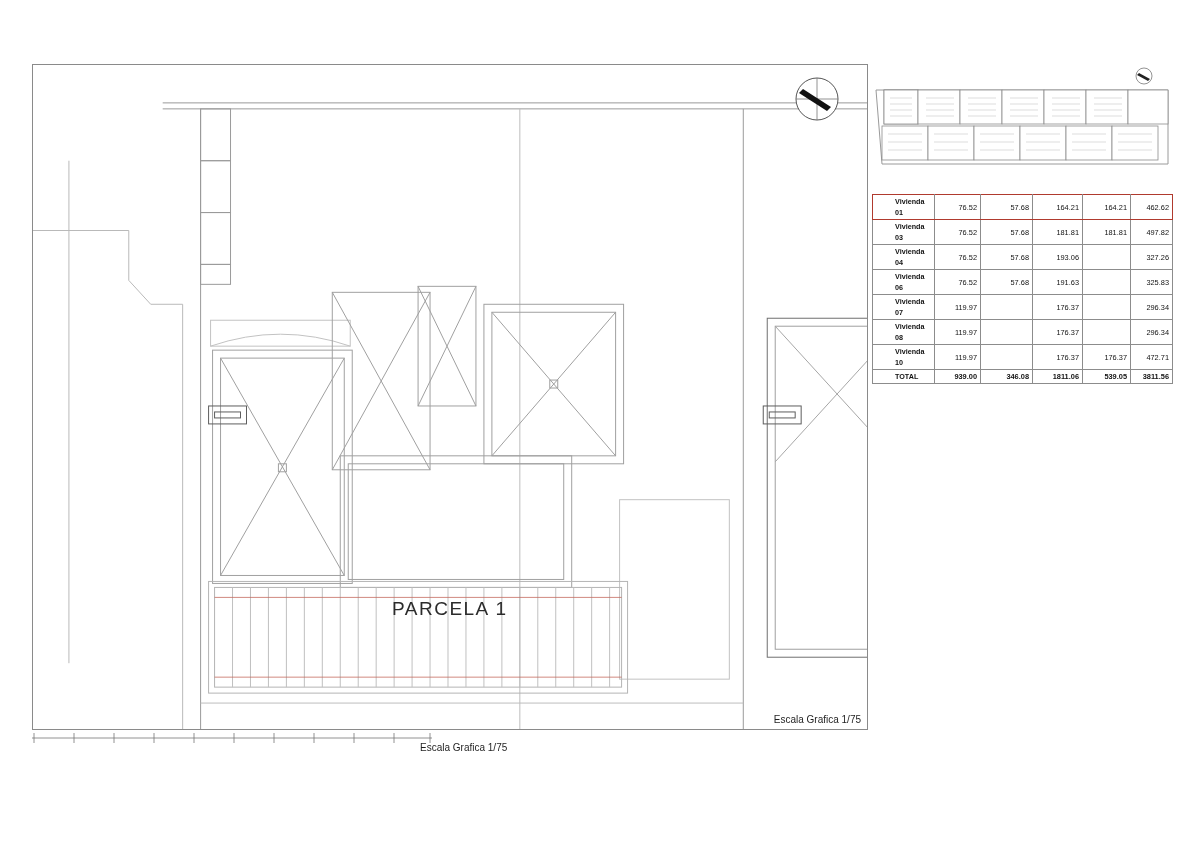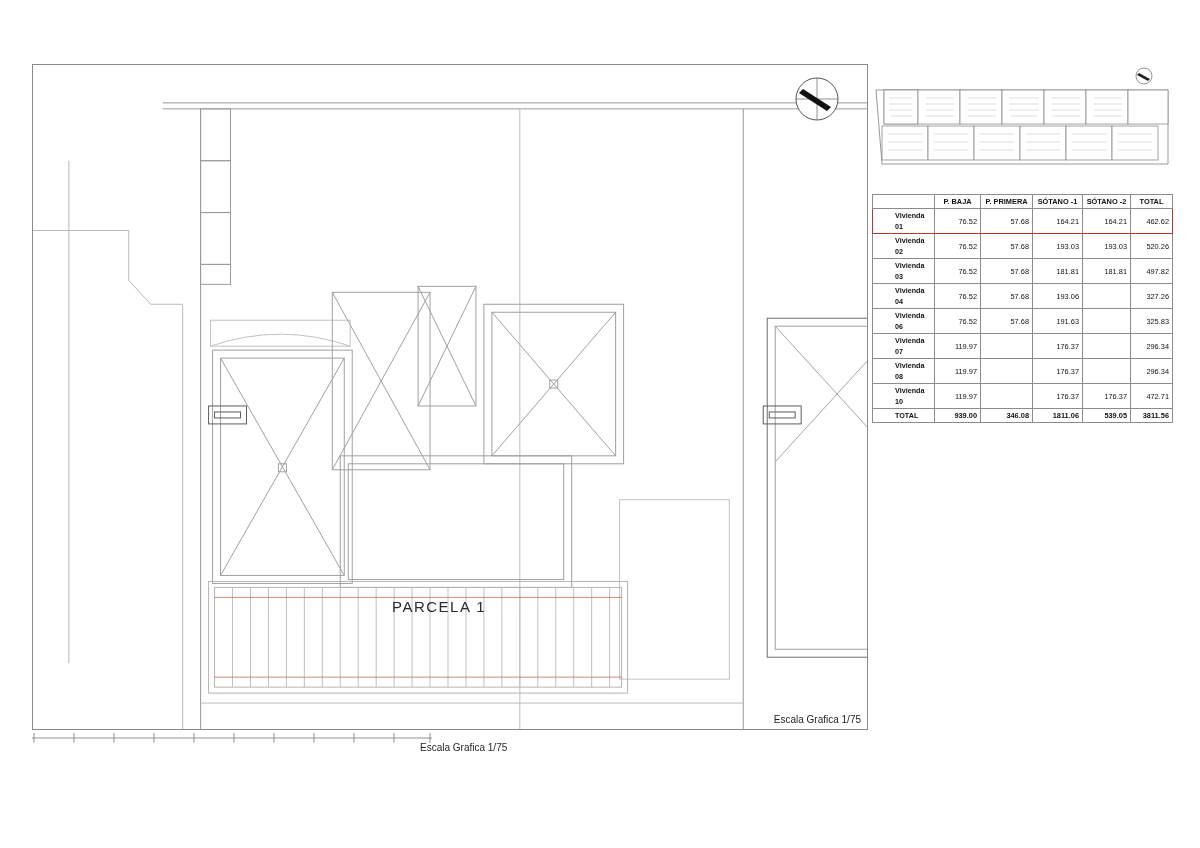--- a/index.html
+++ b/index.html
@@ -41,21 +41,21 @@
     left: 0; top: 0;
     width: 100%;
     height: 100%;
     pointer-events: none;
   }
 
   .parcela-label {
     position: absolute;
     left: 392px;
     top: 598px;
-    font-size: 15px;
+    font-size: 19px;
     letter-spacing: 1.5px;
     color: #2b2b2b;
     font-family: "Liberation Sans", sans-serif;
   }
 
   
   .compass {
     position: absolute;
     left: 758px;
     top: 8px;
@@ -378,47 +378,31 @@
     <table class="surf">
       <colgroup>
         <col style="width:62px">
           <col style="width:46px">
           <col style="width:52px">
         <col style="width:50px">
           <col style="width:48px">
           <col style="width:42px">
       </colgroup>
       <thead>
-        <tr>
-          <th class="colhead"></th>
-          <th class="colhead">P. BAJA</th>
-          <th class="colhead">P. PRIMERA</th>
-          <th class="colhead">SÓTANO -1</th>
-          <th class="colhead">SÓTANO -2</th>
-          <th class="colhead">TOTAL</th>
-        </tr>
       </thead>
       <tbody>
         <tr class="highlight">
           <td class="rowhead">Vivienda 01</td>
           <td>76.52</td>
           <td>57.68</td>
           <td>164.21</td>
           <td>164.21</td>
           <td>462.62</td>
         </tr>
         <tr>
-          <td class="rowhead">Vivienda 02</td>
-          <td>76.52</td>
-          <td>57.68</td>
-          <td>193.03</td>
-          <td>193.03</td>
-          <td>520.26</td>
-        </tr>
-        <tr>
           <td class="rowhead">Vivienda 03</td>
           <td>76.52</td>
           <td>57.68</td>
           <td>181.81</td>
           <td>181.81</td>
           <td>497.82</td>
         </tr>
         <tr>
           <td class="rowhead">Vivienda 04</td>
           <td>76.52</td>

